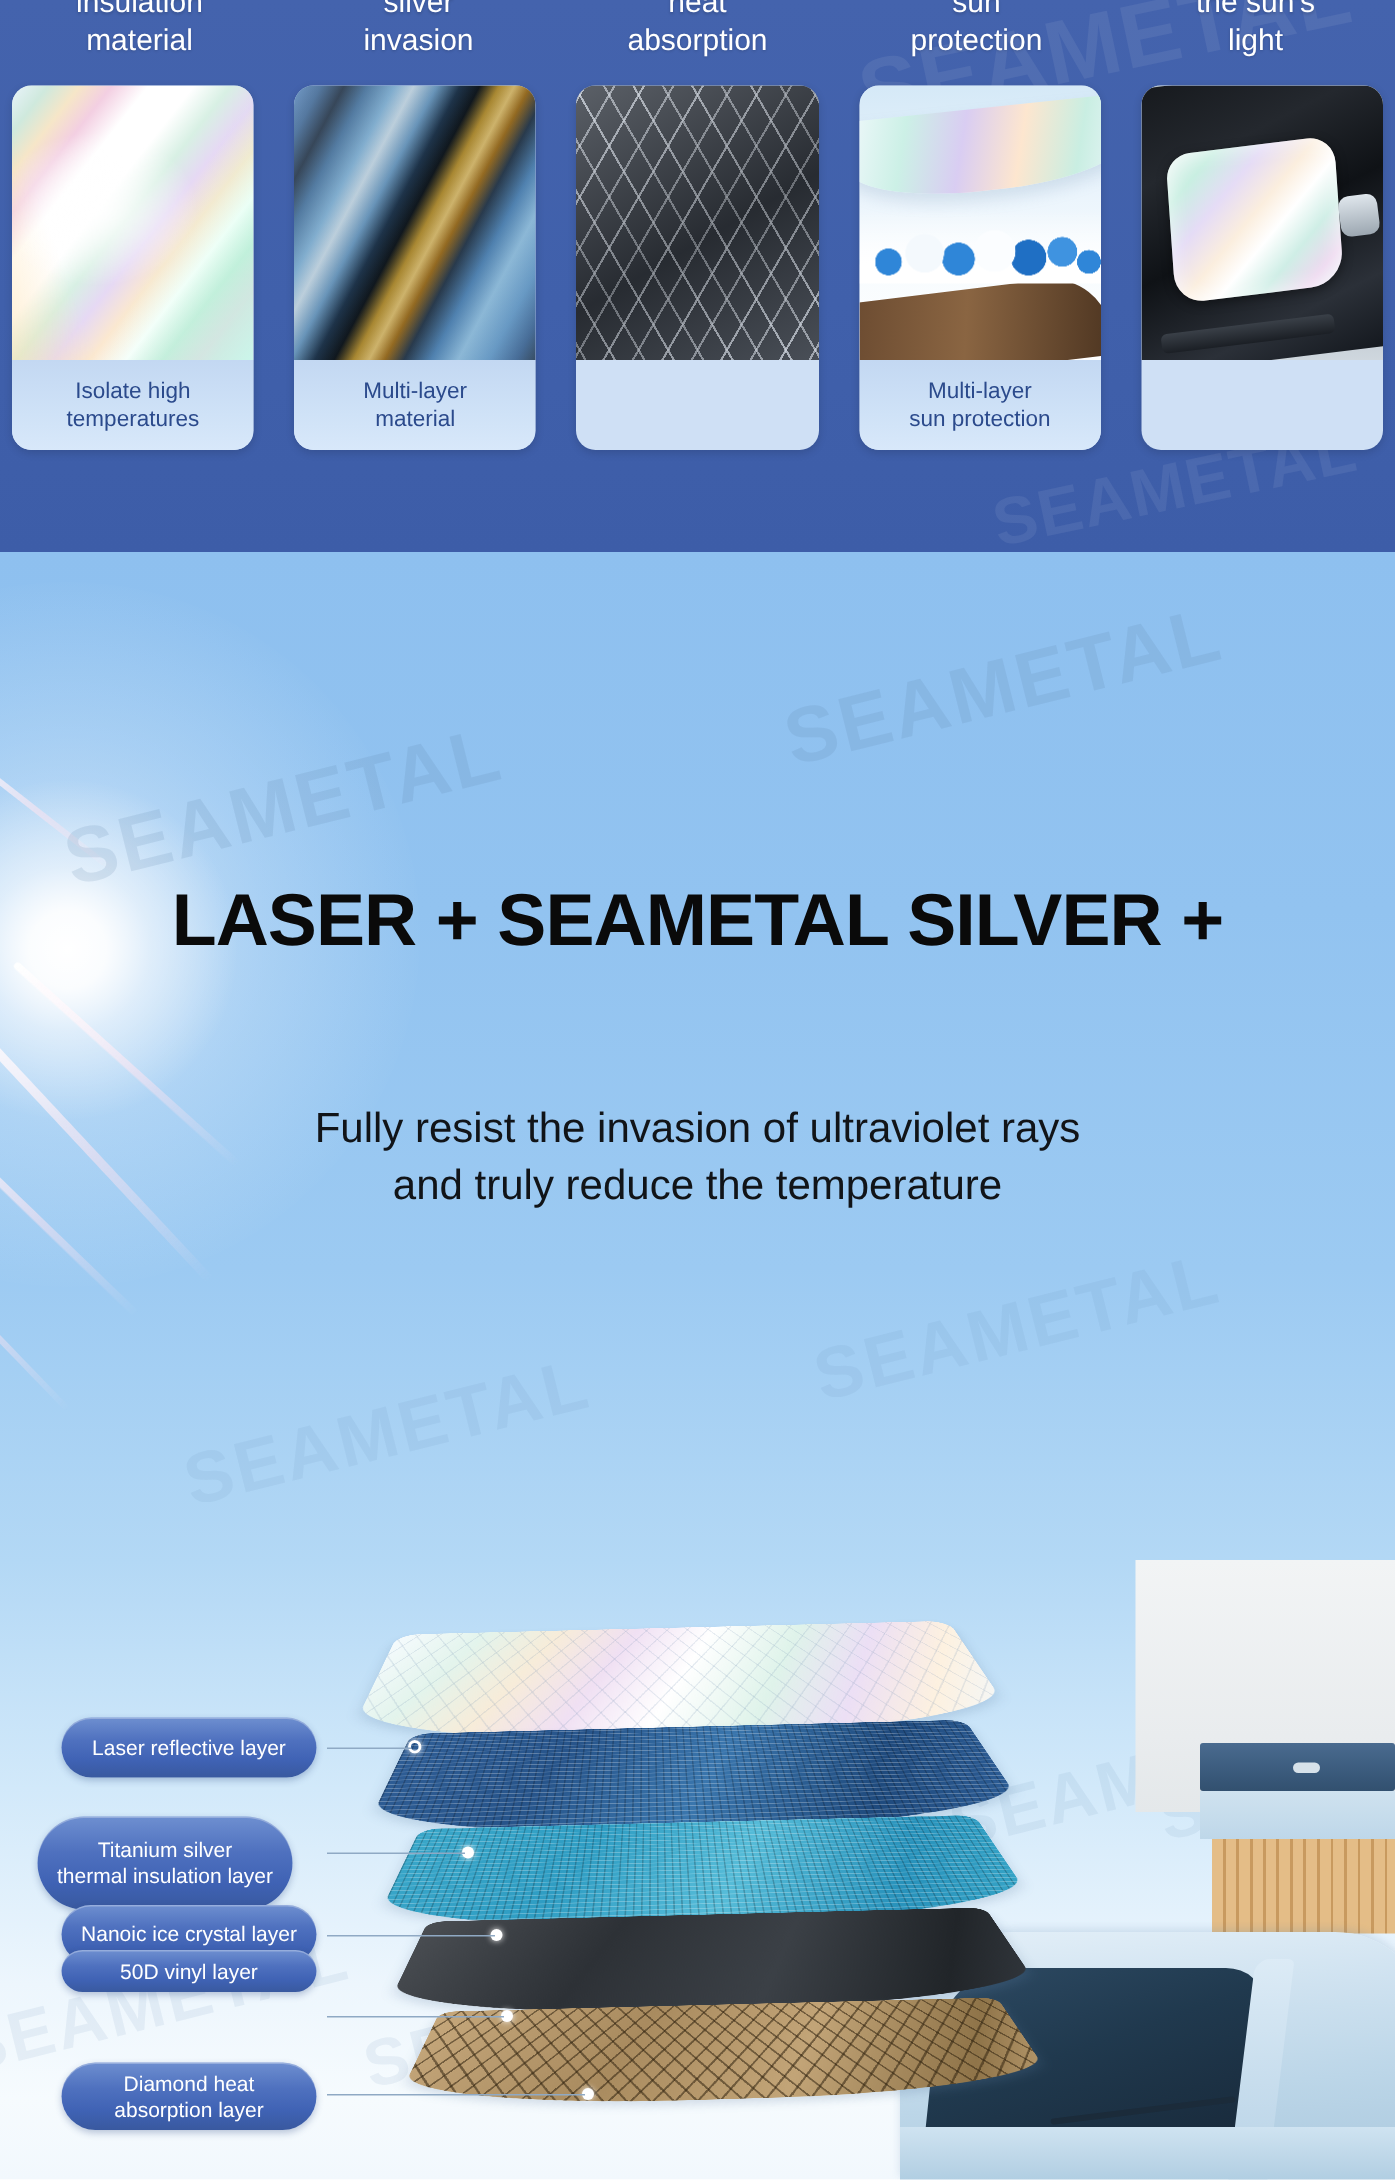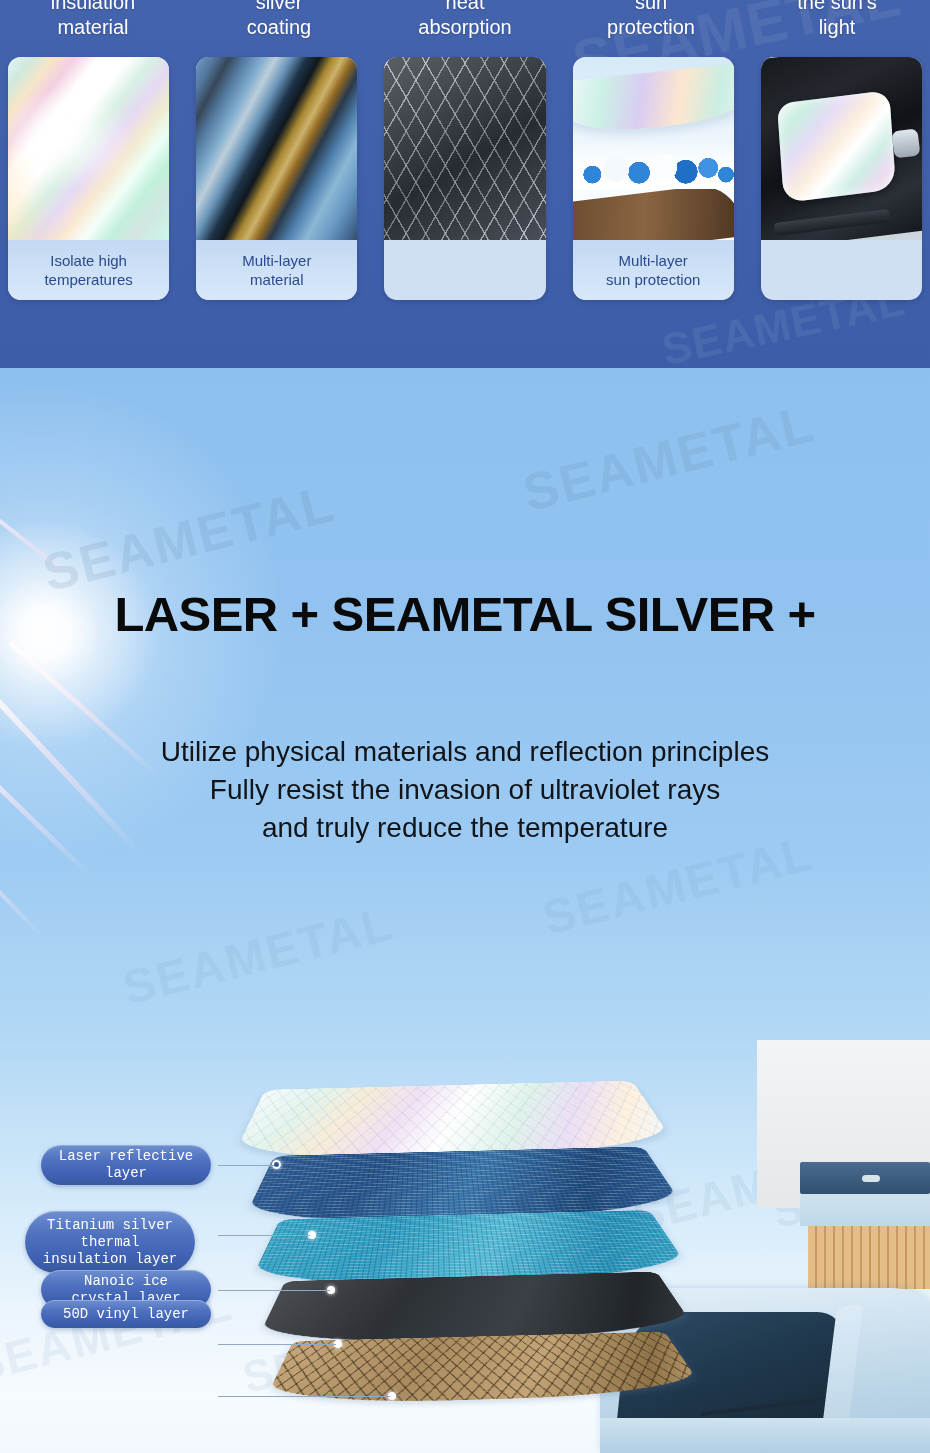--- a/index.html
+++ b/index.html
@@ -296,40 +296,40 @@
   }
   .dot.hollow { background:transparent; border:2px solid #ffffff; width:9px; height:9px; }
   .leader { position:absolute; height:1px; background:#8fa9c4; }
 
   
   .pill {
     position:absolute; display:flex; align-items:center; justify-content:center;
     text-align:center; color:#ffffff; border-radius:999px;
     background: linear-gradient(180deg,#6e8fd0 0%,#4f71bf 38%,#3f62b4 72%,#39599f 100%);
     box-shadow: 0 2px 5px rgba(40,70,130,.30), inset 0 1px 0 rgba(255,255,255,.28);
-    font-size:14px; line-height:17px; padding:0 10px;font-family:Liberation Mono, monospace;
+    font-size:14px; line-height:17px; padding:0 10px;
   }
 </style>
 </head>
 <body>
 
 <div id="page">
 
   <section id="feature-strip">
     <div class="wm" style="left:570px;top:-6px;font-size:60px;">SEAMETAL</div>
     <div class="wm" style="left:660px;top:300px;font-size:44px;">SEAMETAL</div>
 
     <div class="feat-headings">
       <div class="feat-head-cell">
         <div>insulation</div>
         <div>material</div>
       </div>
       <div class="feat-head-cell">
         <div>silver</div>
-        <div>coating</div>
+        <div>invasion</div>
       </div>
       <div class="feat-head-cell">
         <div>heat</div>
         <div>absorption</div>
       </div>
       <div class="feat-head-cell">
         <div>sun</div>
         <div>protection</div>
       </div>
       <div class="feat-head-cell">
@@ -405,21 +405,20 @@
     <div class="sky-wm faint" style="left:630px;top:790px;font-size:46px;">SEAMETAL</div>
     <div class="sky-wm faint" style="left:-30px;top:940px;font-size:46px;">SEAMETAL</div>
     <div class="sky-wm faint" style="left:240px;top:955px;font-size:44px;">SEAMETAL</div>
     <div class="sky-wm faint" style="left:770px;top:790px;font-size:44px;">SEAMETAL</div>
 
     <h1 id="headline">
       <div>LASER + SEAMETAL SILVER +</div>
     </h1>
 
     <div id="subhead">
-      <div>Utilize physical materials and reflection principles</div>
       <div>Fully resist the invasion of ultraviolet rays</div>
       <div>and truly reduce the temperature</div>
     </div>
   </section>
 
   <div class="bldg-wall"></div>
   <div class="bldg-beam">
       <span></span>
     </div>
   <div class="bldg-under"></div>
@@ -463,14 +462,20 @@
   </div>
 
   <div class="pill" style="left:41px;top:1270px;width:170px;height:39px;">
     <span>Nanoic ice crystal layer</span>
   </div>
 
   <div class="pill" style="left:41px;top:1300px;width:170px;height:28px;">
     <span>50D vinyl layer</span>
   </div>
 
+  <div class="pill" style="left:41px;top:1375px;width:170px;height:45px;">
+    <div>
+      <div>Diamond heat</div>
+      <div>absorption layer</div>
+    </div>
+  </div>
 
 </div>
 
 </body></html>

